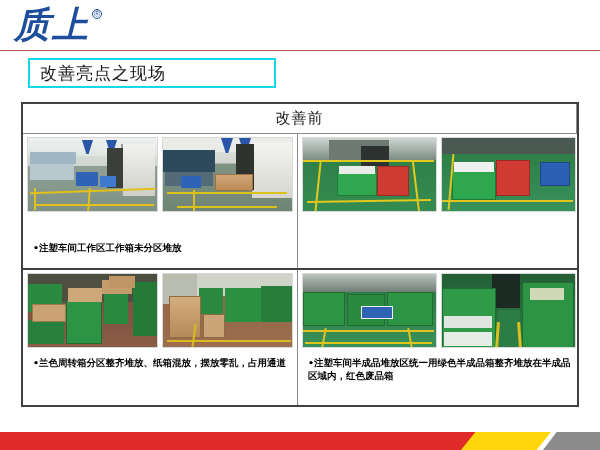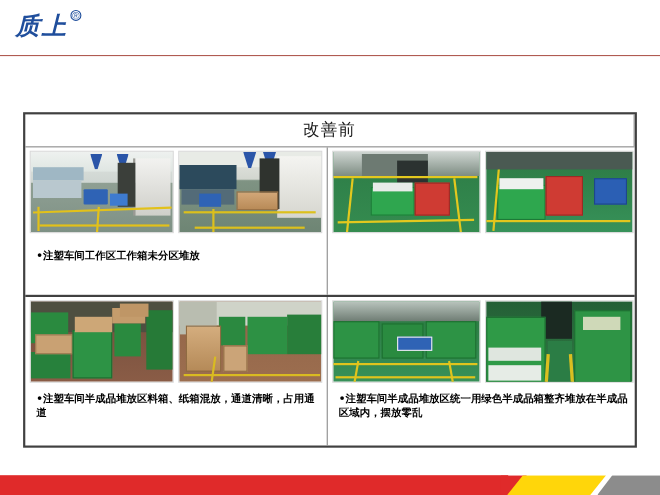--- a/index.html
+++ b/index.html
@@ -8,21 +8,21 @@
     background: #ffffff;
     font-family: "Liberation Sans", sans-serif;
     overflow: hidden;
   }
   .slide { position: relative; width: 600px; height: 450px; background: #fff; }
 
   
   .logo-area { position: absolute; left: 14px; top: 4px; height: 42px; display: flex; align-items: flex-start; }
   .logo-text {
     font-family: "DejaVu Serif", serif;
-    font-size: 22px; font-weight: bold; color: #1f4e9c;
+    font-size: 36px; font-weight: bold; color: #1f4e9c;
     letter-spacing: 2px; line-height: 40px;
     font-style: italic;
   }
   .logo-reg {
     font-size: 9px; color: #1f4e9c; line-height: 1;
     margin-top: 5px; margin-left: 2px;
     border: 1px solid #1f4e9c; border-radius: 50%;
     width: 10px; height: 10px; text-align: center;
     display: inline-flex; align-items: center; justify-content: center;
     font-family: "Liberation Sans", sans-serif;
@@ -71,21 +71,21 @@
     padding: 3px 4px 2px 4px;
   }
   .cell.left { border-right: 1px solid #8a8a8a; }
   .photos { display: flex; gap: 4px; justify-content: center; }
   .caption {
     font-family: "DejaVu Sans", sans-serif;
     font-size: 9.5px; font-weight: bold; color: #000;
     line-height: 13px; letter-spacing: 0px;
     padding: 4px 4px 0 6px;
   }
-  .caption.r1-left  { padding-top: 14px; }
+  .caption.r1-left  { padding-top: 29px; }
   .caption.r2 { padding-top: 8px; }
 
   
   .photo {
     width: 131px; height: 75px; position: relative;
     overflow: hidden; border: 1px solid #d9d9d9;
   }
   .photo.wide { width: 135px; }
   .photo > div { position: absolute; }
 
@@ -206,20 +206,23 @@
 <body>
 
 <div class="slide">
 
   <div class="logo-area">
     <span class="logo-text">质上</span>
     <span class="logo-reg">®</span>
   </div>
   <div class="header-rule"></div>
 
+  <div class="title-box">
+    <span class="title-text">改善亮点之现场</span>
+  </div>
 
   <div class="tbl">
 
     <div class="thead">
       <div class="th left">改善前</div>
     </div>
 
     <div class="trow first">
 
       <div class="cell left">
@@ -305,21 +308,21 @@
               <div class="wall"></div>
             <div class="g1"></div>
               <div class="g2"></div>
               <div class="g3"></div>
             <div class="c1"></div>
               <div class="c2"></div>
             <div class="ln1"></div>
               <div class="ln2"></div>
           </div>
         </div>
-        <div class="caption r2">•注塑车间半成品堆放区料箱、纸箱混放，通道清晰，占用通道</div>
+        <div class="caption r2">•兰色周转箱分区整齐堆放、纸箱混放，摆放零乱，占用通道</div>
       </div>
 
       <div class="cell">
         <div class="photos">
           <div class="photo wide p7">
             <div class="roof"></div>
             <div class="rowA"></div>
               <div class="rowB"></div>
               <div class="rowC"></div>
             <div class="sign"></div>
@@ -333,21 +336,21 @@
               <div class="aisle"></div>
             <div class="leftStack"></div>
               <div class="leftWhite"></div>
               <div class="leftWhite2"></div>
             <div class="rightStack"></div>
               <div class="rLbl"></div>
             <div class="ln1"></div>
               <div class="ln2"></div>
           </div>
         </div>
-        <div class="caption r2">•注塑车间半成品堆放区统一用绿色半成品箱整齐堆放在半成品区域内，摆放零乱</div>
+        <div class="caption r2">•注塑车间半成品堆放区统一用绿色半成品箱整齐堆放在半成品区域内，红色废品箱</div>
       </div>
     </div>
   </div>
 
   <div class="band">
     <div class="red"></div>
     <div class="redtip"></div>
     <div class="yellow"></div>
     <div class="grey"></div>
   </div>

